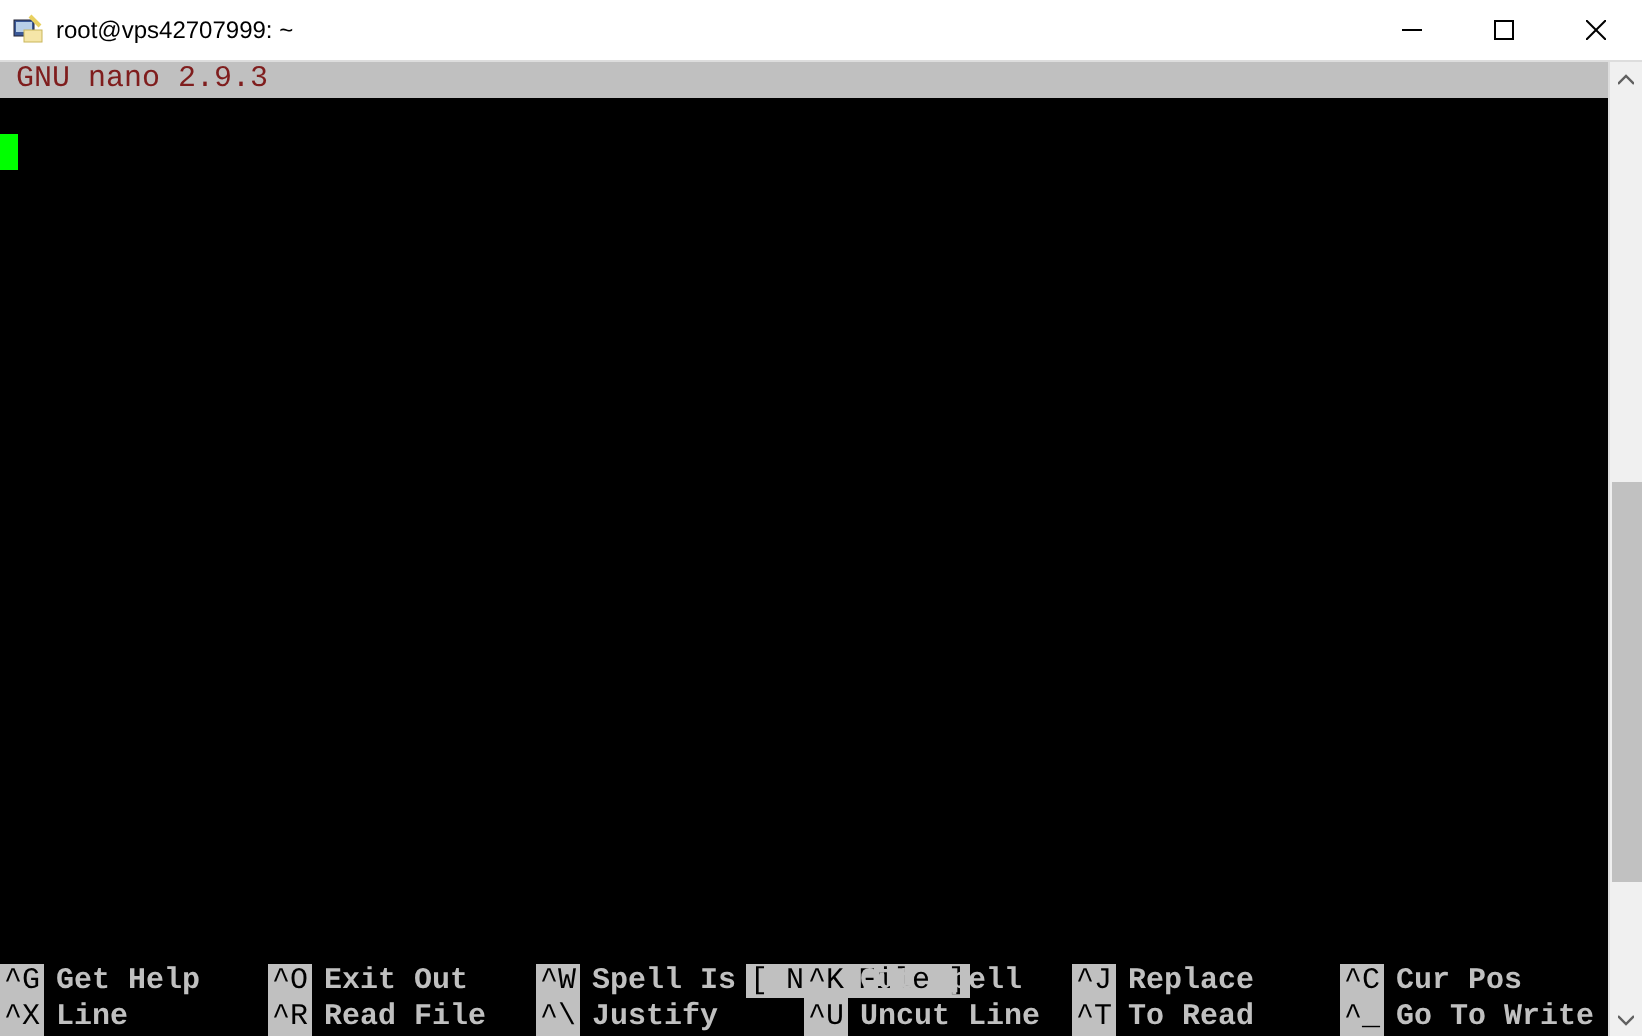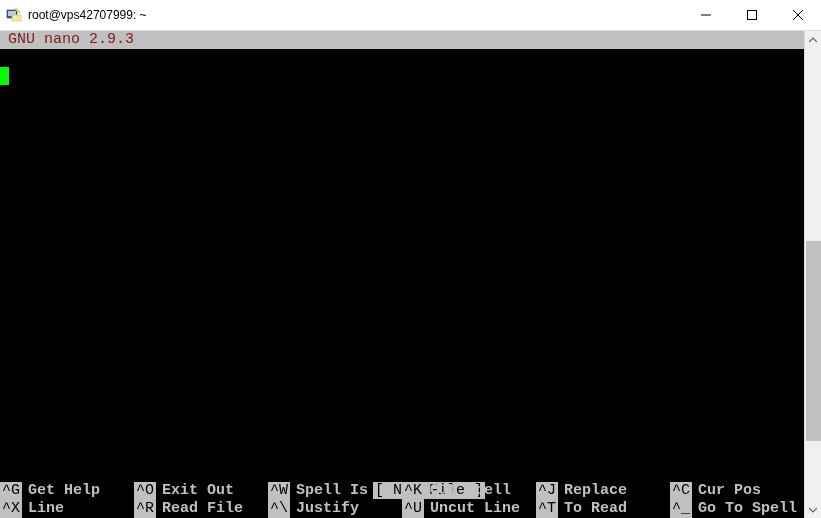--- a/index.html
+++ b/index.html
@@ -202,21 +202,21 @@
       <div class="sc"><span class="key">^O</span><span class="lbl">Exit Out</span></div>
       <div class="sc"><span class="key">^W</span><span class="lbl">Spell Is</span></div>
       <div class="sc"><span class="key">^K</span><span class="lbl">Cut Spell</span></div>
       <div class="sc"><span class="key">^J</span><span class="lbl">Replace</span></div>
       <div class="sc"><span class="key">^C</span><span class="lbl">Cur Pos</span></div>
       <div class="sc"><span class="key">^X</span><span class="lbl">Line</span></div>
       <div class="sc"><span class="key">^R</span><span class="lbl">Read File</span></div>
       <div class="sc"><span class="key">^\</span><span class="lbl">Justify</span></div>
       <div class="sc"><span class="key">^U</span><span class="lbl">Uncut Line</span></div>
       <div class="sc"><span class="key">^T</span><span class="lbl">To Read</span></div>
-      <div class="sc"><span class="key">^_</span><span class="lbl">Go To Spell</span></div>
+      <div class="sc"><span class="key">^_</span><span class="lbl">Go To Write</span></div>
     </div>
   </div>
   <div class="scrollbar">
     <div class="scroll-arrow up">
       <svg width="8" height="6">
           <polyline points="0,5 4,1 8,5" fill="none" stroke="#606060" stroke-width="1.2"></polyline>
         </svg>
     </div>
     <div class="scroll-thumb"></div>
     <div class="scroll-arrow down">

